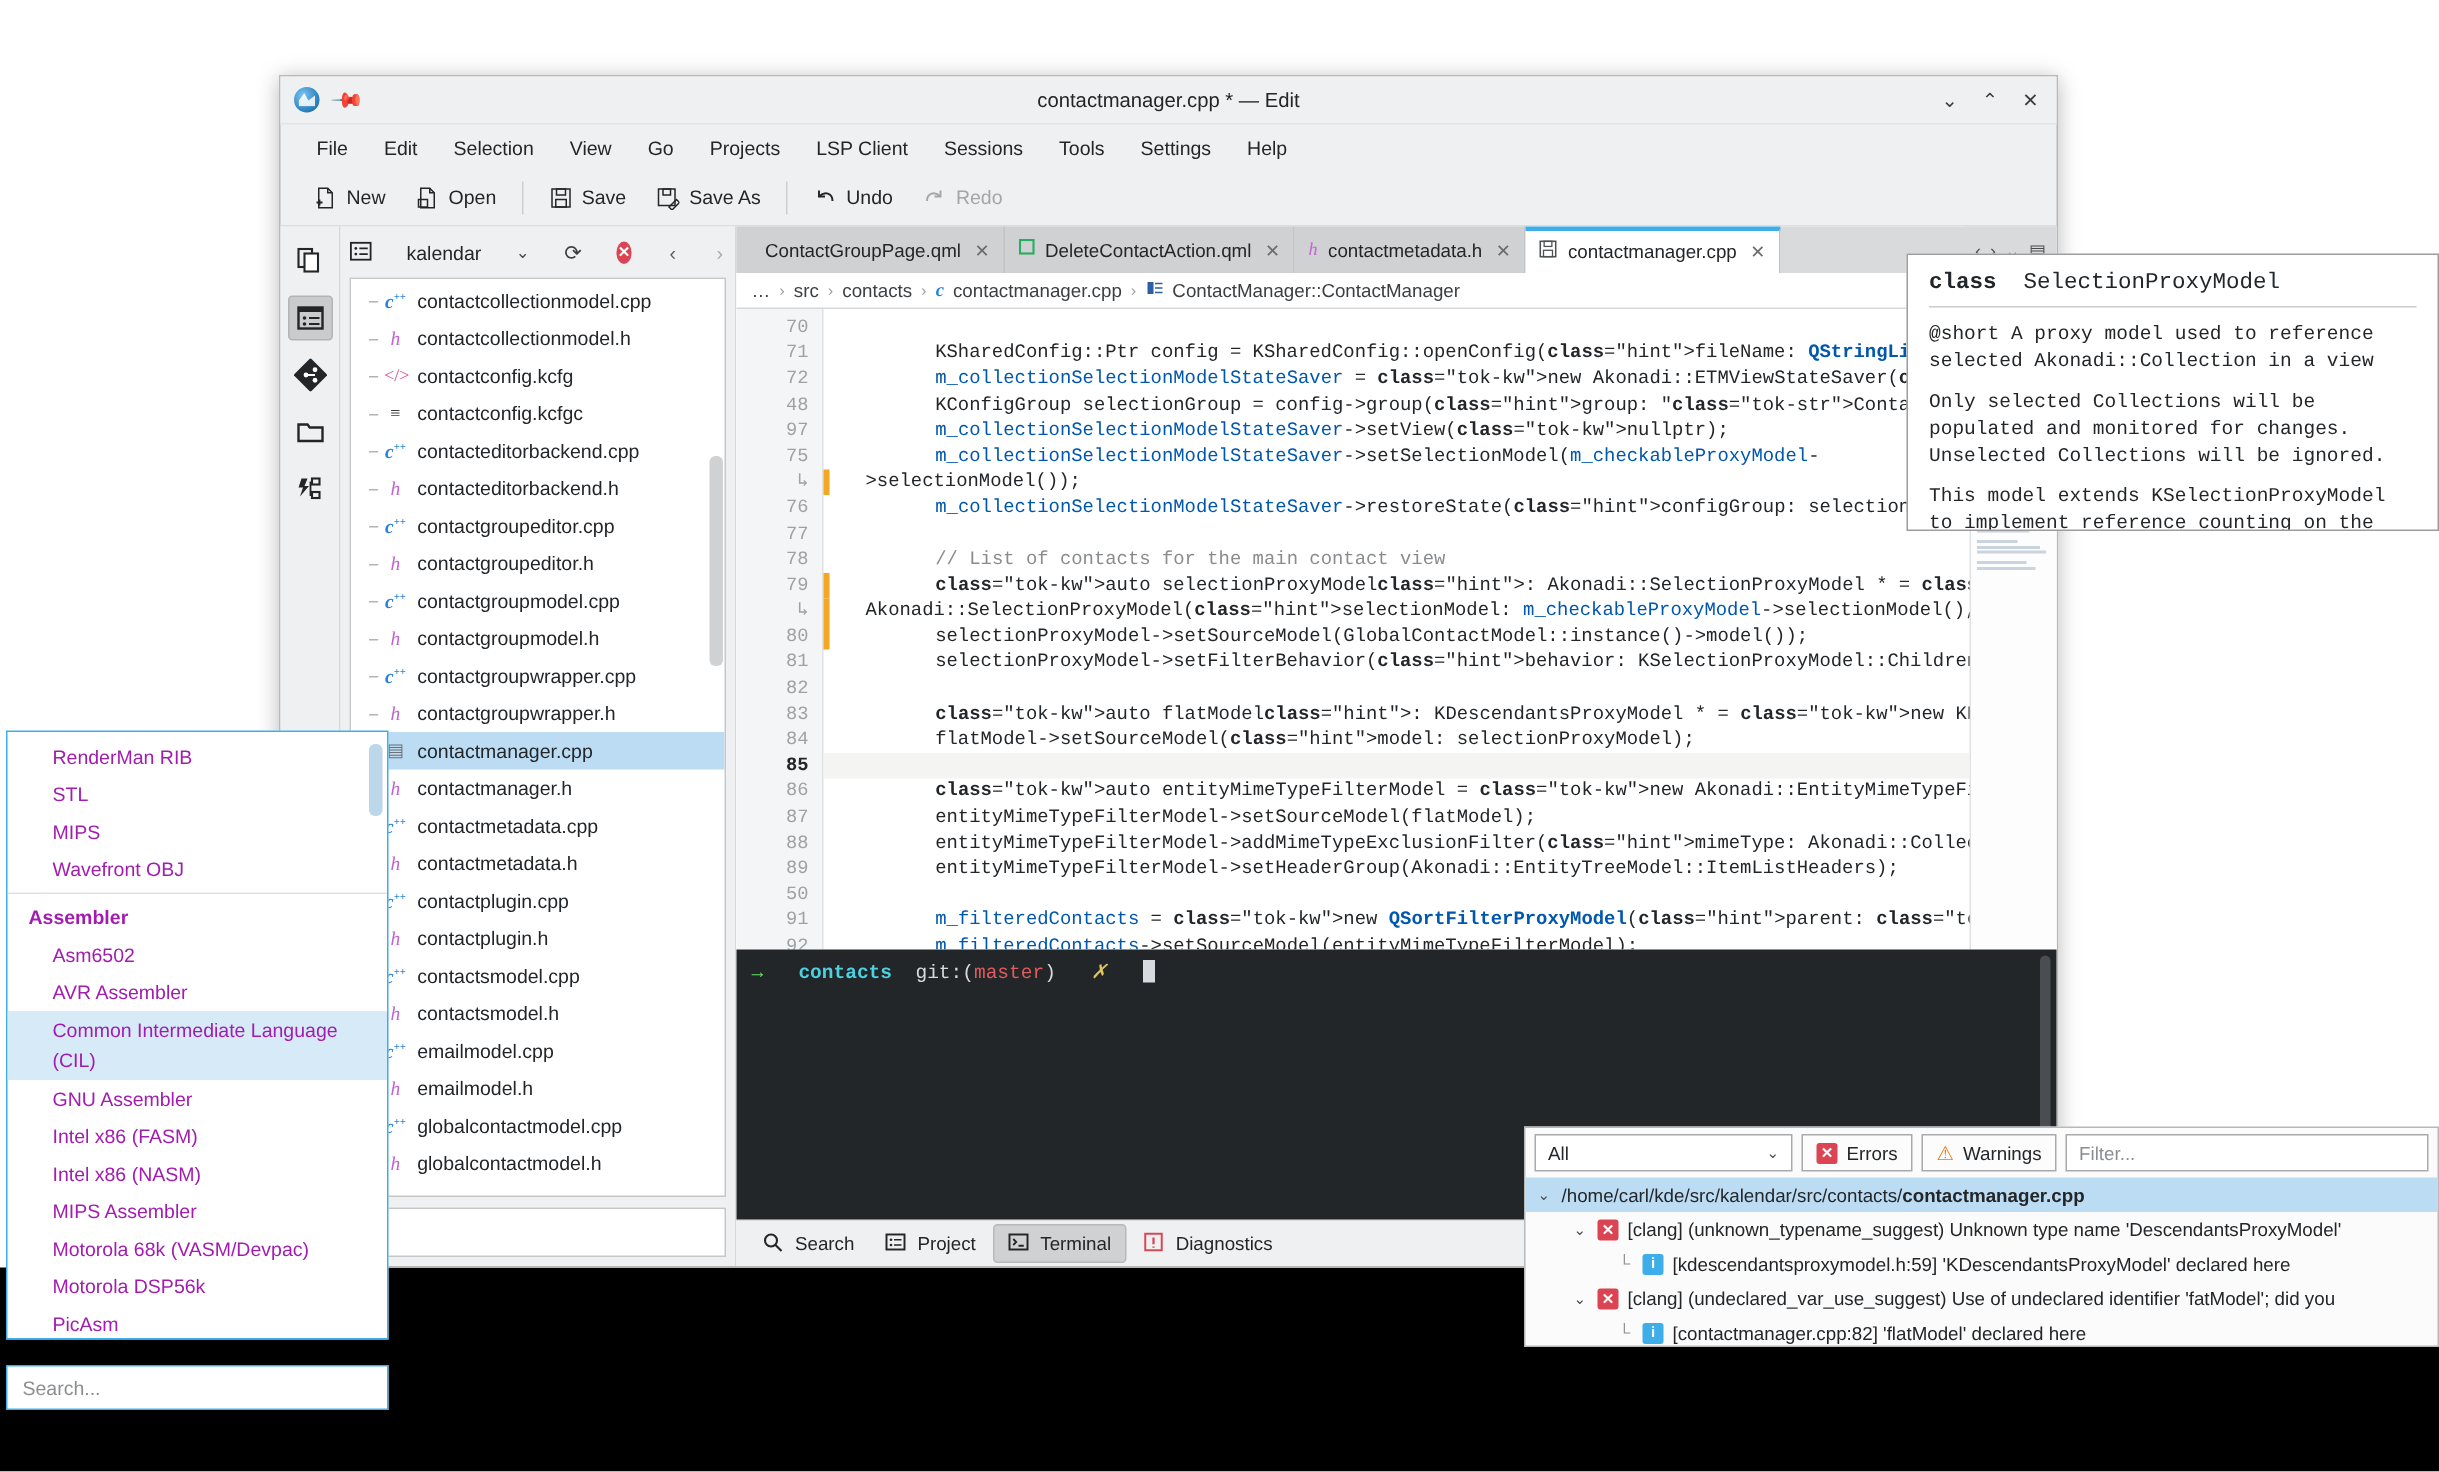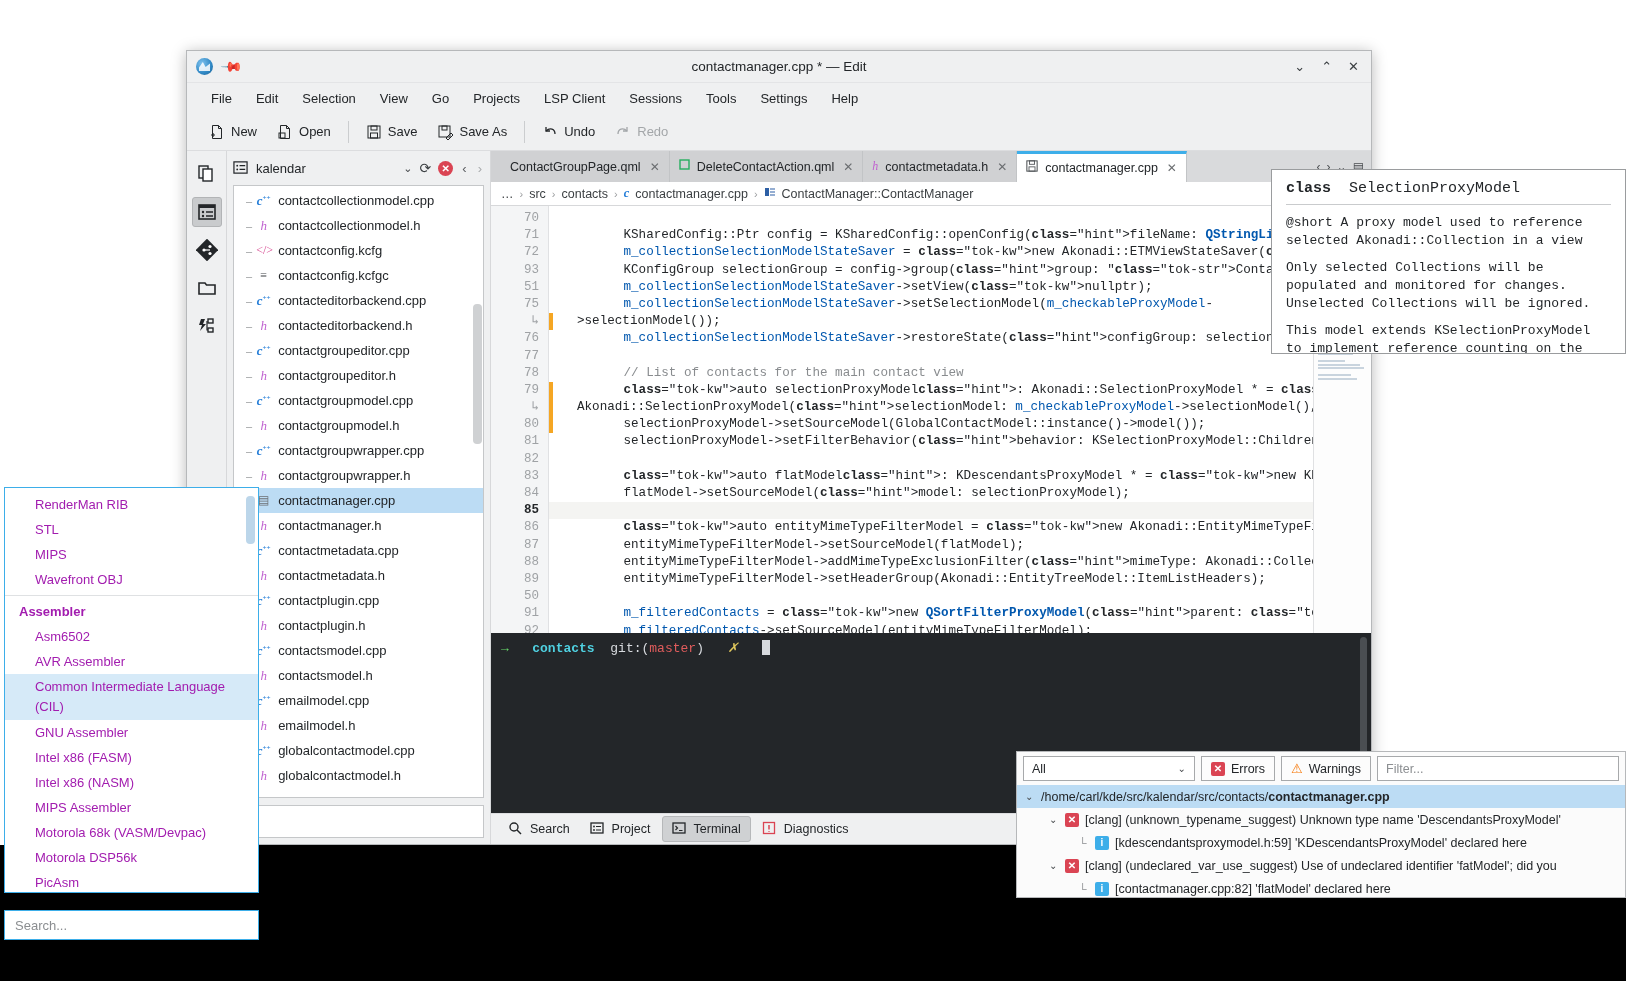--- a/index.html
+++ b/index.html
@@ -59,21 +59,21 @@
   
   .vstrip { width:40px; background:#eff0f1; display:flex; flex-direction:column; align-items:center;
             padding-top:8px; gap:8px; flex:none; border-right:1px solid #d7d8da;}
   .vstrip-btn { width:30px; height:30px; display:flex; align-items:center; justify-content:center;
                 border-radius:3px; }
   .vstrip-btn.active { background:#c9cbcd; border:1px solid #b2b4b6; }
 
   
   .fpanel { width:264px; background:#eff0f1; display:flex; flex-direction:column; flex:none;
             border-right:1px solid #d7d8da; }
-  .fp-head { height:34px; display:flex; align-items:center; gap:7px; padding:0 6px; flex:none;justify-content:flex-end; }
+  .fp-head { height:34px; display:flex; align-items:center; gap:23px; padding:0 6px; flex:none;justify-content:flex-end; }
   .fp-caret { margin-left:auto; font-size:11px; color:#46494c; }
   .reload-icon{ font-size:14px; color:#3b3f42; }
   .close-circle{ width:15px;height:15px;border-radius:50%;background:#da4453;color:#fff;font-size:10px;
     display:flex;align-items:center;justify-content:center;font-weight:bold;}
   .nav-arrow{ font-size:13px; color:#5c5f62; padding:0 2px;}
   .nav-arrow.dim{color:#a9abad;}
   .ftree { flex:1; margin:0 6px 0 6px; background:#fff; border:1px solid #c5c7c9; overflow:hidden;
            position:relative; }
   .ftree-scroll { padding:2px 0; }
   .frow { height:25px; display:flex; align-items:center; gap:7px; padding-left:12px; font-size:13px;
@@ -549,22 +549,22 @@
             </svg>
         </span>
         <span>ContactManager::ContactManager</span>
       </div>
 
       <div class="codearea">
         <div class="gutter" id="gutter">
             <div class="gline">70</div>
             <div class="gline">71</div>
             <div class="gline">72</div>
-            <div class="gline">93</div>
-            <div class="gline">51</div>
+            <div class="gline">48</div>
+            <div class="gline">97</div>
             <div class="gline">75</div>
             <div class="gline">↳<span class="mark orange"></span></div>
             <div class="gline">76</div>
             <div class="gline">77</div>
             <div class="gline">78</div>
             <div class="gline">79<span class="mark orange"></span></div>
             <div class="gline">↳<span class="mark orange"></span></div>
             <div class="gline">80<span class="mark orange"></span></div>
             <div class="gline">81</div>
             <div class="gline">82</div>

